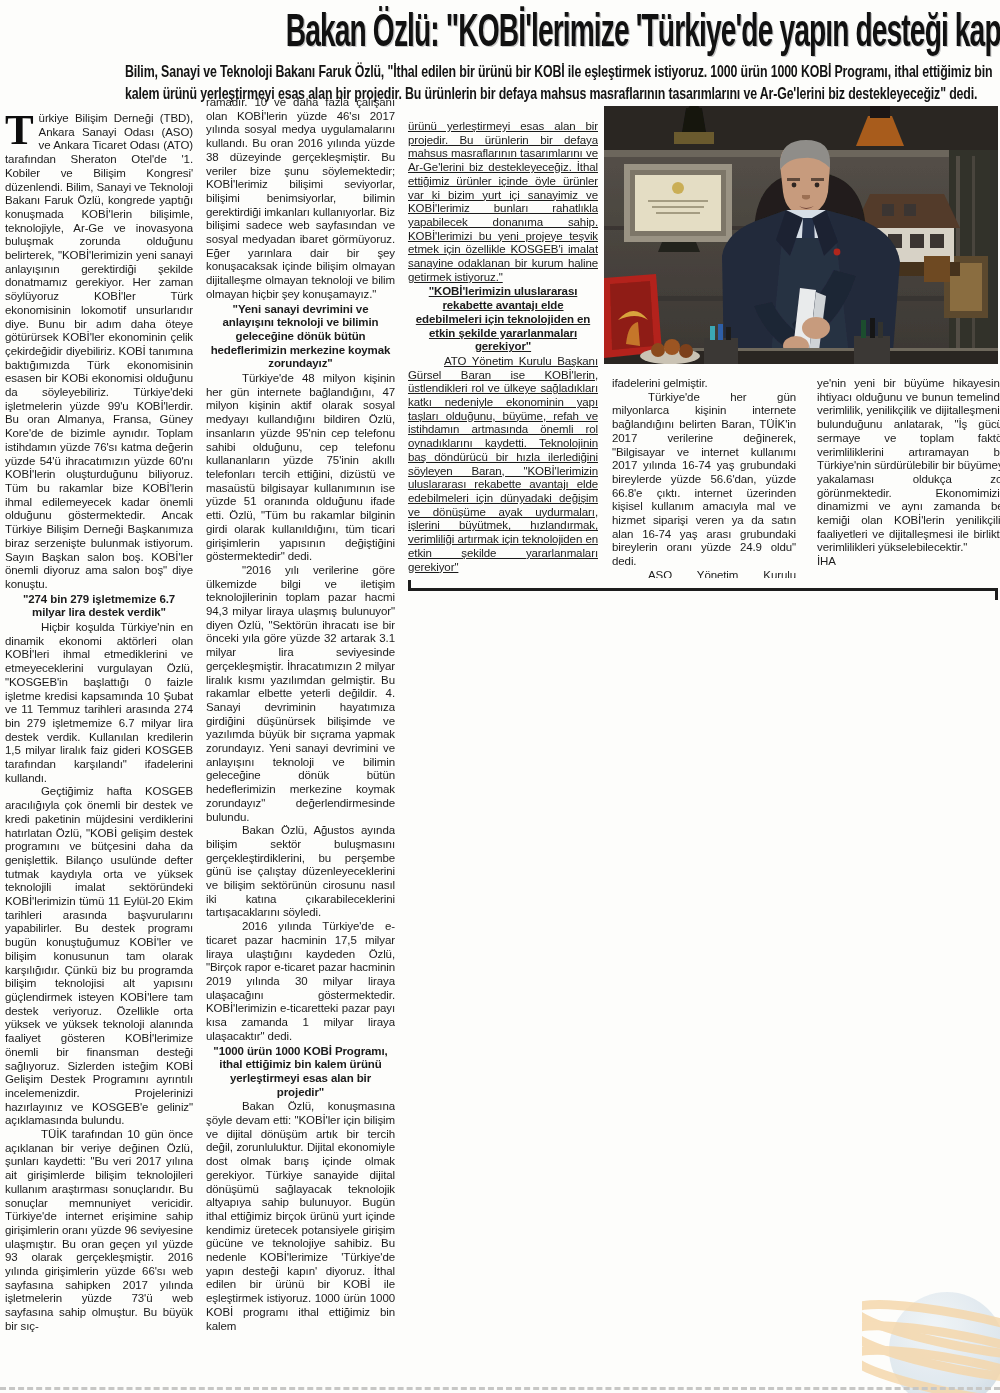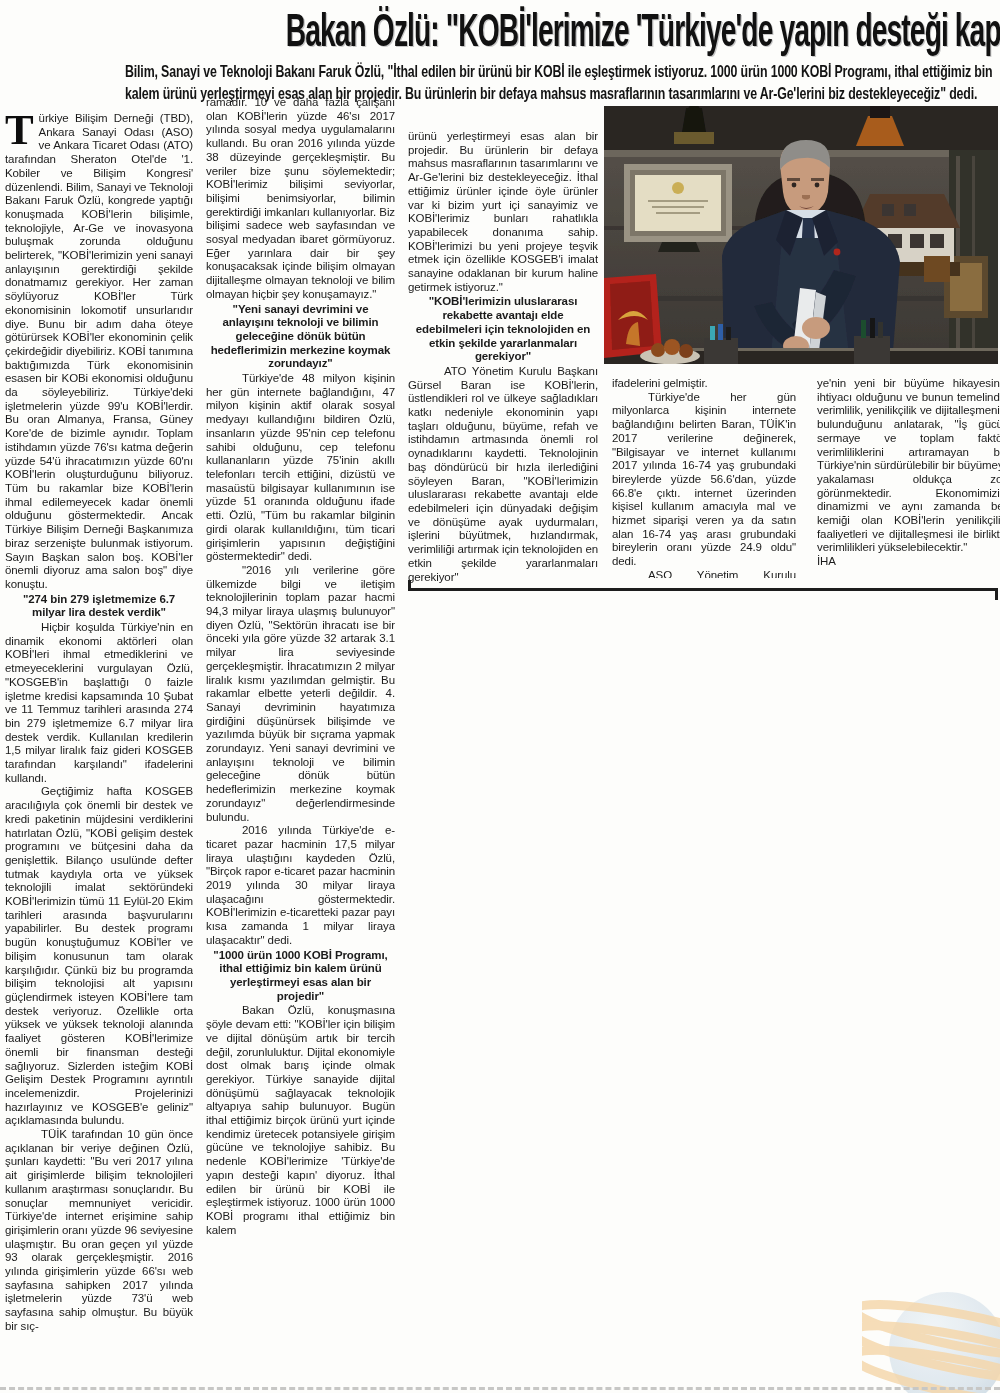--- a/index.html
+++ b/index.html
@@ -25,21 +25,21 @@
   .col p{margin:0;text-indent:36px;}
   .col p.cont{text-indent:0;}
   .col p.subhead{font-weight:bold;text-align:center;text-indent:0;margin:1px 0;}
   .col p.first{text-indent:0;}
   .dropcap{
     float:left;font-family:"Liberation Serif",serif;font-weight:bold;
     font-size:43px;line-height:36px;height:38px;padding:0 5px 0 0;color:#0d0d0d;
   }
   #col1{left:5px;top:112px;width:188px;height:1272px;}
   #col2{left:206px;top:96px;width:189px;height:1272px;}
-  #col3{left:408px;top:130px;width:190px;height:466px;}
+  #col3{left:408px;top:120px;width:190px;height:466px;text-decoration:underline;}
   #col4{left:612px;top:377px;width:184px;height:201px;}
   #col5{left:809px;top:377px;width:189px;height:201px;margin-left:8px;}
   
   .photo{position:absolute;left:604px;top:106px;width:394px;height:258px;overflow:hidden;background:#3f3b36;}
   .photo svg{display:block;}
   
   .article-rule{position:absolute;left:408px;top:588px;width:590px;height:3px;background:#1d1d1d;}
   .article-rule::before{content:"";position:absolute;left:0;top:-8px;width:3px;height:8px;background:#1d1d1d;}
   .article-rule::after{content:"";position:absolute;right:0;top:3px;width:3px;height:9px;background:#1d1d1d;}
   .tear-line{position:absolute;left:0;top:1387px;width:1000px;border-top:3px dashed #c7c7c5;}
@@ -65,20 +65,21 @@
     <p>Hiçbir koşulda Türkiye'nin en dinamik ekonomi aktörleri olan KOBİ'leri ihmal etmediklerini ve etmeyeceklerini vurgulayan Özlü, "KOSGEB'in başlattığı 0 faizle işletme kredisi kapsamında 10 Şubat ve 11 Temmuz tarihleri arasında 274 bin 279 işletmemize 6.7 milyar lira destek verdik. Kullanılan kredilerin 1,5 milyar liralık faiz gideri KOSGEB tarafından karşılandı" ifadelerini kullandı.</p>
     <p>Geçtiğimiz hafta KOSGEB aracılığıyla çok önemli bir destek ve kredi paketinin müjdesini verdiklerini hatırlatan Özlü, "KOBİ gelişim destek programını ve bütçesini daha da genişlettik. Bilanço usulünde defter tutmak kaydıyla orta ve yüksek teknolojili imalat sektöründeki KOBİ'lerimizin tümü 11 Eylül-20 Ekim tarihleri arasında başvurularını yapabilirler. Bu destek programı bugün konuştuğumuz KOBİ'ler ve bilişim konusunun tam olarak karşılığıdır. Çünkü biz bu programda bilişim teknolojisi alt yapısını güçlendirmek isteyen KOBİ'lere tam destek veriyoruz. Özellikle orta yüksek ve yüksek teknoloji alanında faaliyet gösteren KOBİ'lerimize önemli bir finansman desteği sağlıyoruz. Sizlerden isteğim KOBİ Gelişim Destek Programını ayrıntılı incelemenizdir. Projelerinizi hazırlayınız ve KOSGEB'e geliniz" açıklamasında bulundu.</p>
     <p>TÜİK tarafından 10 gün önce açıklanan bir veriye değinen Özlü, şunları kaydetti: "Bu veri 2017 yılına ait girişimlerde bilişim teknolojileri kullanım araştırması sonuçlarıdır. Bu sonuçlar memnuniyet vericidir. Türkiye'de internet erişimine sahip girişimlerin oranı yüzde 96 seviyesine ulaşmıştır. Bu oran geçen yıl yüzde 93 olarak gerçekleşmiştir. 2016 yılında girişimlerin yüzde 66'sı web sayfasına sahipken 2017 yılında işletmelerin yüzde 73'ü web sayfasına sahip olmuştur. Bu büyük bir sıç-</p>
   </div>
 
   <div class="col" id="col2">
     <p class="cont">ramadır. 10 ve daha fazla çalışanı olan KOBİ'lerin yüzde 46'sı 2017 yılında sosyal medya uygulamalarını kullandı. Bu oran 2016 yılında yüzde 38 düzeyinde gerçekleşmiştir. Bu veriler bize şunu söylemektedir; KOBİ'lerimiz bilişimi seviyorlar, bilişimi benimsiyorlar, bilimin gerektirdiği imkanları kullanıyorlar. Biz bilişimi sadece web sayfasından ve sosyal medyadan ibaret görmüyoruz. Eğer yarınlara dair bir şey konuşacaksak içinde bilişim olmayan dijitalleşme olmayan teknoloji ve bilim olmayan hiçbir şey konuşamayız."</p>
     <p class="subhead">"Yeni sanayi devrimini ve anlayışını teknoloji ve bilimin geleceğine dönük bütün hedeflerimizin merkezine koymak zorundayız"</p>
     <p>Türkiye'de 48 milyon kişinin her gün internete bağlandığını, 47 milyon kişinin aktif olarak sosyal medyayı kullandığını bildiren Özlü, insanların yüzde 95'nin cep telefonu sahibi olduğunu, cep telefonu kullananların yüzde 75'inin akıllı telefonları tercih ettiğini, dizüstü ve masaüstü bilgisayar kullanımının ise yüzde 51 oranında olduğunu ifade etti. Özlü, "Tüm bu rakamlar bilginin girdi olarak kullanıldığını, tüm ticari girişimlerin yapısının değiştiğini göstermektedir" dedi.</p>
     <p>"2016 yılı verilerine göre ülkemizde bilgi ve iletişim teknolojilerinin toplam pazar hacmi 94,3 milyar liraya ulaşmış bulunuyor" diyen Özlü, "Sektörün ihracatı ise bir önceki yıla göre yüzde 32 artarak 3.1 milyar lira seviyesinde gerçekleşmiştir. İhracatımızın 2 milyar liralık kısmı yazılımdan gelmiştir. Bu rakamlar elbette yeterli değildir. 4. Sanayi devriminin hayatımıza girdiğini düşünürsek bilişimde ve yazılımda büyük bir sıçrama yapmak zorundayız. Yeni sanayi devrimini ve anlayışını teknoloji ve bilimin geleceğine dönük bütün hedeflerimizin merkezine koymak zorundayız" değerlendirmesinde bulundu.</p>
+    <p>Bakan Özlü, Ağustos ayında bilişim sektör buluşmasını gerçekleştirdiklerini, bu perşembe günü ise çalıştay düzenleyeceklerini ve bilişim sektörünün cirosunu nasıl iki katına çıkarabileceklerini tartışacaklarını söyledi.</p>
     <p>2016 yılında Türkiye'de e-ticaret pazar hacminin 17,5 milyar liraya ulaştığını kaydeden Özlü, "Birçok rapor e-ticaret pazar hacminin 2019 yılında 30 milyar liraya ulaşacağını göstermektedir. KOBİ'lerimizin e-ticaretteki pazar payı kısa zamanda 1 milyar liraya ulaşacaktır" dedi.</p>
     <p class="subhead">"1000 ürün 1000 KOBİ Programı, ithal ettiğimiz bin kalem ürünü yerleştirmeyi esas alan bir projedir"</p>
     <p>Bakan Özlü, konuşmasına şöyle devam etti: "KOBİ'ler için bilişim ve dijital dönüşüm artık bir tercih değil, zorunluluktur. Dijital ekonomiyle dost olmak barış içinde olmak gerekiyor. Türkiye sanayide dijital dönüşümü sağlayacak teknolojik altyapıya sahip bulunuyor. Bugün ithal ettiğimiz birçok ürünü yurt içinde kendimiz üretecek potansiyele girişim gücüne ve teknolojiye sahibiz. Bu nedenle KOBİ'lerimize 'Türkiye'de yapın desteği kapın' diyoruz. İthal edilen bir ürünü bir KOBİ ile eşleştirmek istiyoruz. 1000 ürün 1000 KOBİ programı ithal ettiğimiz bin kalem</p>
   </div>
 
   <div class="col" id="col3">
     <p class="cont">ürünü yerleştirmeyi esas alan bir projedir. Bu ürünlerin bir defaya mahsus masraflarının tasarımlarını ve Ar-Ge'lerini biz destekleyeceğiz. İthal ettiğimiz ürünler içinde öyle ürünler var ki bizim yurt içi sanayimiz ve KOBİ'lerimiz bunları rahatlıkla yapabilecek donanıma sahip. KOBİ'lerimizi bu yeni projeye teşvik etmek için özellikle KOSGEB'i imalat sanayine odaklanan bir kurum haline getirmek istiyoruz."</p>
     <p class="subhead">"KOBİ'lerimizin uluslararası rekabette avantajı elde edebilmeleri için teknolojiden en etkin şekilde yararlanmaları gerekiyor"</p>
     <p>ATO Yönetim Kurulu Başkanı Gürsel Baran ise KOBİ'lerin, üstlendikleri rol ve ülkeye sağladıkları katkı nedeniyle ekonominin yapı taşları olduğunu, büyüme, refah ve istihdamın artmasında önemli rol oynadıklarını kaydetti. Teknolojinin baş döndürücü bir hızla ilerlediğini söyleyen Baran, "KOBİ'lerimizin uluslararası rekabette avantajı elde edebilmeleri için dünyadaki değişim ve dönüşüme ayak uydurmaları, işlerini büyütmek, hızlandırmak, verimliliği artırmak için teknolojiden en etkin şekilde yararlanmaları gerekiyor"</p>
   </div>

